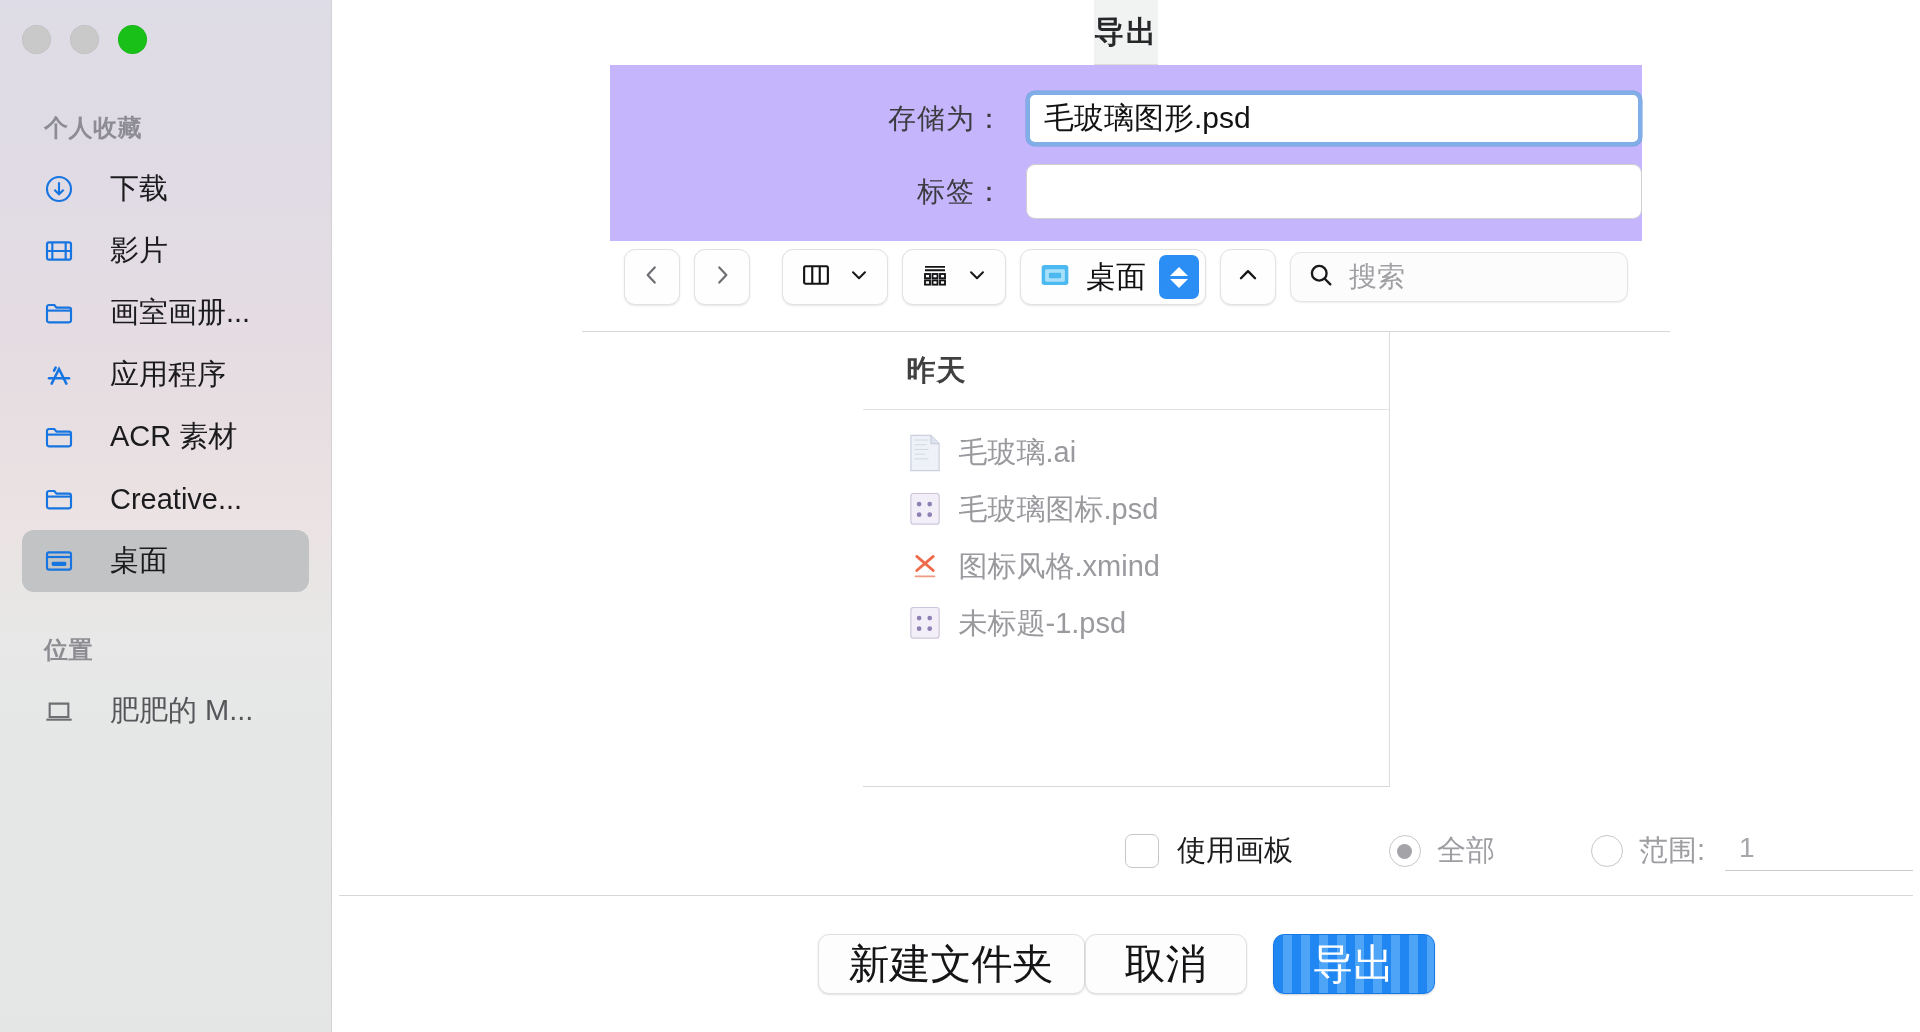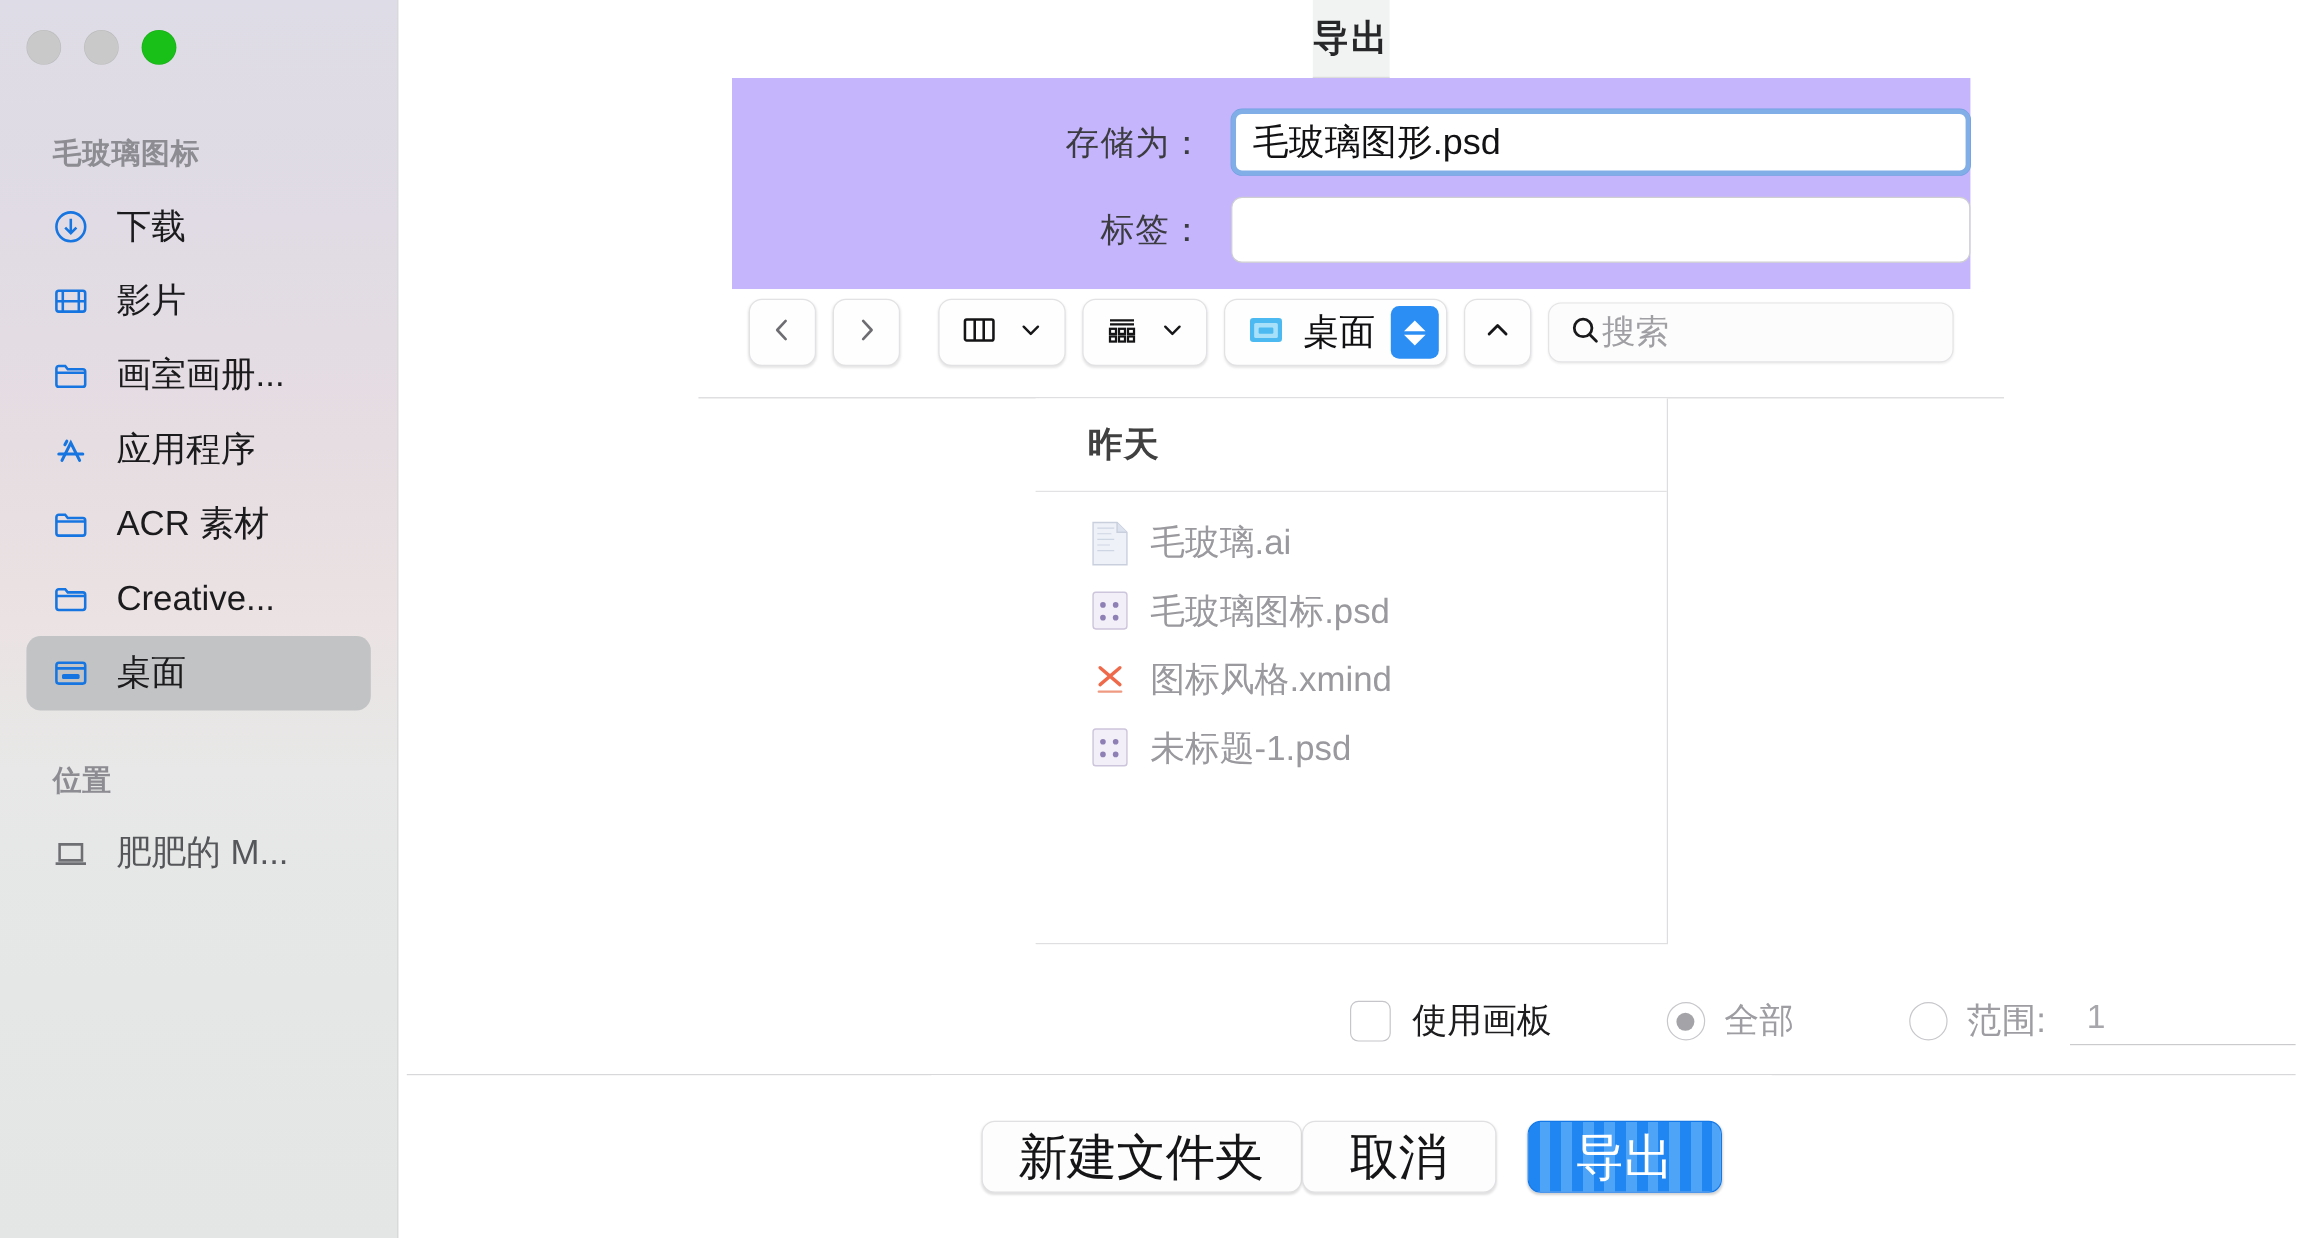--- a/index.html
+++ b/index.html
@@ -52,21 +52,21 @@
     letter-spacing: .5px;
     padding: 0 0 0 44px;
   }
   .fav-title { margin-top: 58px; }
   .loc-title { margin-top: 42px; }
 
   .side-list { margin-top: 14px; }
   .side-item {
     display: flex;
     align-items: center;
-    gap: 21px;
+    gap: 34px;
     height: 62px;
     margin: 0 22px;
     padding-left: 20px;
     border-radius: 12px;
     cursor: default;
   }
   .side-item.selected { background: #c2c3c4; }
   .side-item .ico {
     width: 34px; height: 34px;
     display: flex; align-items: center; justify-content: center;
@@ -193,21 +193,21 @@
   .stepper .down { border-left: 9px solid transparent; border-right: 9px solid transparent; border-top: 9px solid #fff; }
 
   .search-box {
     width: 338px;
     flex: 0 0 338px;
     height: 50px;
     border-radius: 11px;
     background: #fcfcfc;
     border: 1px solid #e4e4e6;
     box-shadow: 0 1px 2px rgba(0,0,0,.07);
-    display: flex; align-items: center; gap: 0;
+    display: flex; align-items: center; gap: 14px;
     padding: 0 16px;
   }
   .search-box .ph { font-size: 28px; color: #a0a0a4; }
 
   
   .browser {
     flex: 1 1 auto;
     display: flex;
     min-height: 0;
     background: #fff;
@@ -360,21 +360,21 @@
 <div id="app">
 
   <div class="sidebar">
 
     <div class="traffic">
       <div class="dot red"></div>
       <div class="dot yellow"></div>
       <div class="dot green"></div>
     </div>
 
-    <div class="side-section-title fav-title">毛玻璃图标</div>
+    <div class="side-section-title fav-title">个人收藏</div>
 
     <div class="side-list">
 
       <div class="side-item">
         <span class="ico">
           <svg width="32" height="32" viewBox="0 0 24 24" fill="none" stroke="#1675e0" stroke-width="1.6">
             <circle cx="12" cy="12" r="9"></circle>
               <path d="M12 7v9M8.5 12.5L12 16l3.5-3.5"></path>
           </svg>
         </span>

